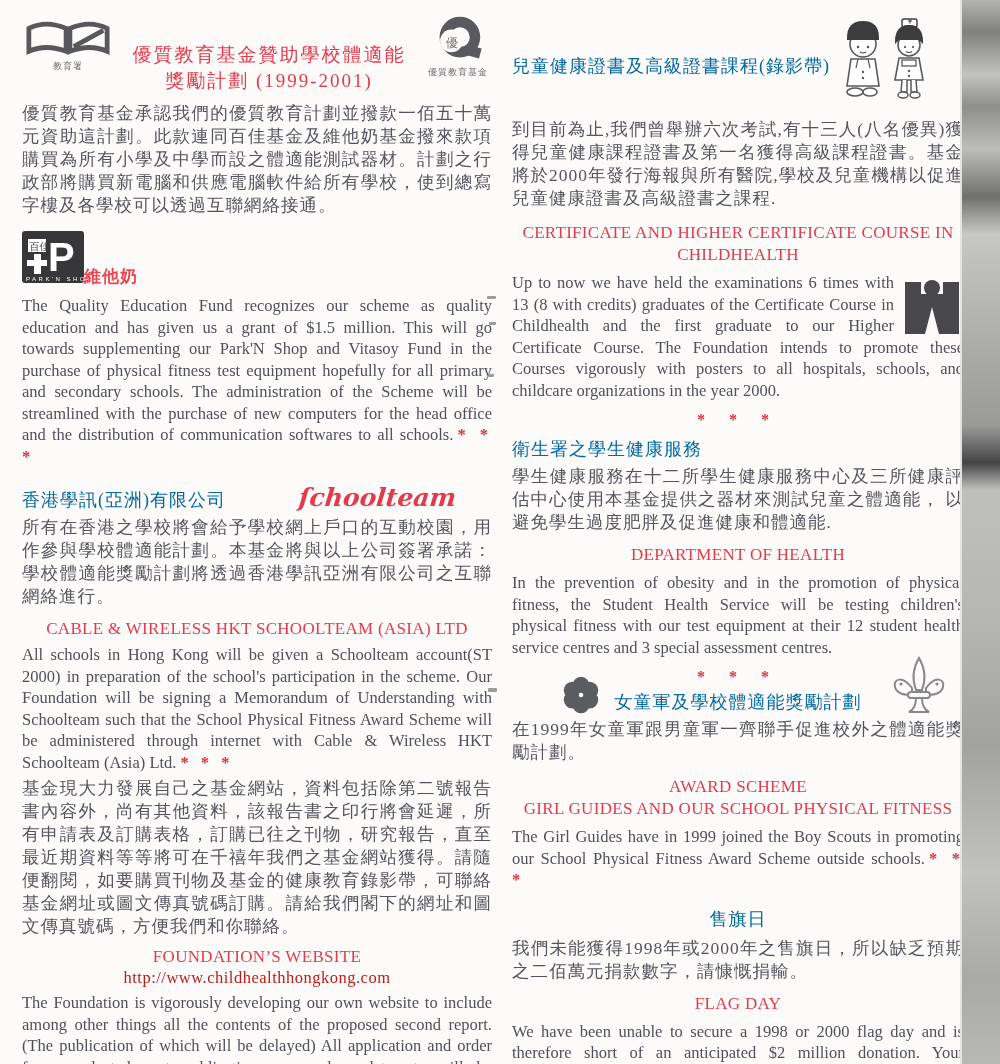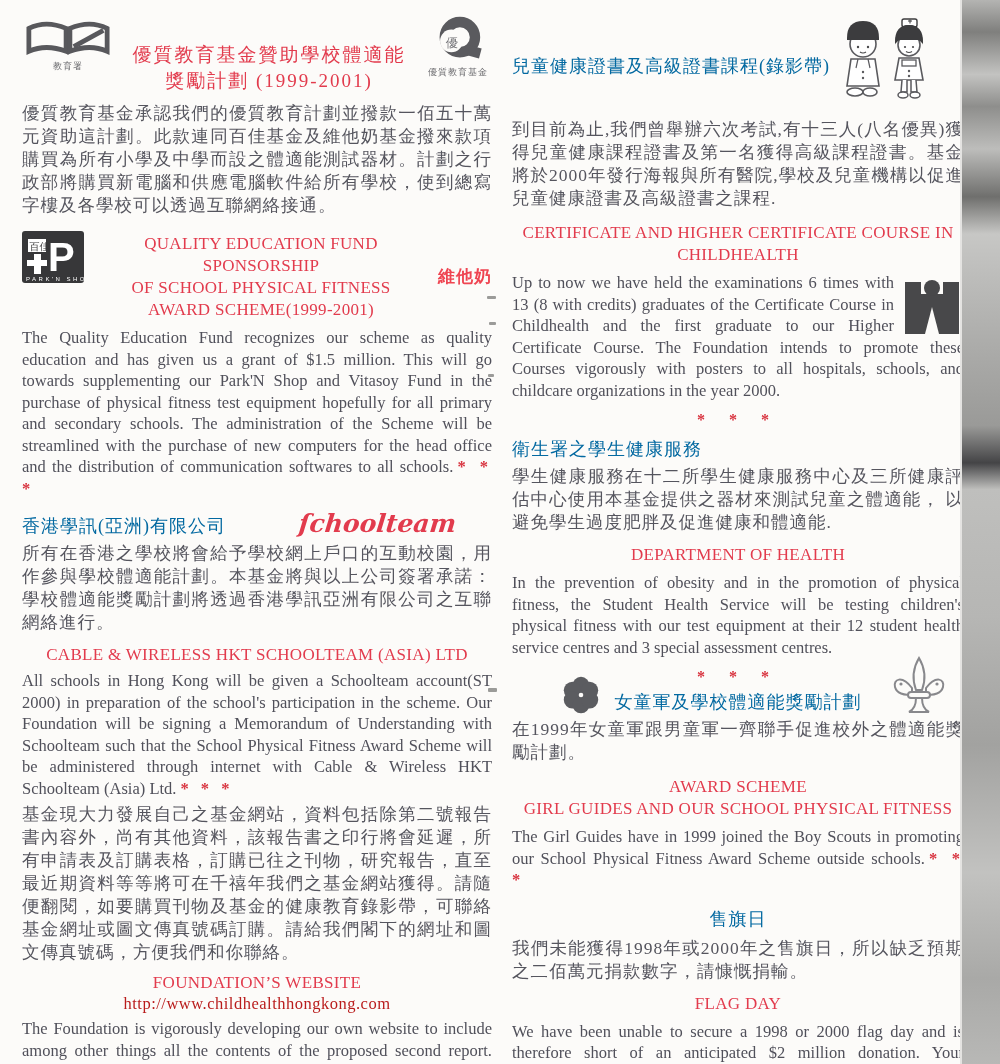--- a/index.html
+++ b/index.html
@@ -29,21 +29,21 @@
   .lc-header{display:flex; align-items:flex-start; margin-top:6px;}
   .logo-block{display:flex; flex-direction:column; align-items:center;}
   .logo-caption{font-size:9px; color:#6a6a6e; letter-spacing:1px; margin-top:2px; font-family:"Liberation Sans",sans-serif;}
   .lc-title{flex:1; text-align:center; margin-top:26px;}
   .lc-title .line{color:#e23b4d; font-size:19px; letter-spacing:2px; line-height:26px;}
 
   
   .qef-row{display:flex; margin-top:14px; align-items:flex-start;}
   .qef-row .h-en{flex:1; margin-top:2px;}
   .vitasoy{color:#ef4552; font-weight:bold; font-size:17px; letter-spacing:1px; font-family:"Liberation Sans",sans-serif; margin-top:34px;}
-  .st-row{display:flex; justify-content:space-between; align-items:flex-end; margin-top:10px;}
+  .st-row{display:flex; justify-content:space-between; align-items:flex-end; margin-top:16px;}
   .schoolteam{color:#e23b4d; font-style:italic; font-weight:bold; font-size:25px; font-family:"DejaVu Serif",serif; transform:skewX(-6deg); margin-right:36px;}
 
   
   .rc-head{position:relative; height:104px;}
   .rc-head .h-zh{position:absolute; left:0; top:44px;}
   .kids-icons{position:absolute; right:28px; top:4px;}
   .rc-gg{position:relative; margin-top:10px;}
   .gg-trefoil{position:absolute; left:46px; top:6px;}
   .gg-fleur{position:absolute; right:18px; top:-14px;} .mt4{margin-top:4px;} .mt6{margin-top:6px;}
   .mt8{margin-top:8px;} .mt10{margin-top:10px;} .mt12{margin-top:12px;} .mt16{margin-top:16px;}
@@ -97,25 +97,20 @@
     <div class="qef-row">
       <svg width="62" height="58" viewBox="0 0 62 58">
         <rect x="0" y="0" width="62" height="52" rx="3" fill="#373739"></rect>
         <text x="26" y="40" font-size="40" font-weight="bold" fill="#ffffff" font-family="Liberation Sans,sans-serif">P</text>
         <rect x="6" y="8" width="18" height="13" fill="#ffffff"></rect>
         <text x="7.5" y="18.5" font-size="10" fill="#373739">百佳</text>
         <rect x="12" y="23" width="7" height="20" fill="#ffffff"></rect>
         <rect x="5" y="29" width="20" height="6" fill="#ffffff"></rect>
         <text x="4" y="50" font-size="6" fill="#ffffff" letter-spacing="2.5" font-family="Liberation Sans,sans-serif">PARK'N SHOP</text>
       </svg>
-      <div class="h-en">
-        <div>QUALITY EDUCATION FUND SPONSORSHIP</div>
-        <div>OF SCHOOL PHYSICAL FITNESS</div>
-        <div>AWARD SCHEME(1999-2001)</div>
-      </div>
       <div class="vitasoy">維他奶</div>
     </div>
 
     <p class="en mt6"><span>The Quality Education Fund recognizes our scheme as quality education and has given us a grant of $1.5 million.  This will go towards supplementing our Park'N Shop and Vitasoy Fund in the purchase of physical fitness test equipment hopefully for all primary and secondary schools.  The administration of the Scheme will be streamlined with the purchase of new computers for the head office and the distribution of communication softwares to all schools.</span><span class="stars">* * *</span></p>
 
     <div class="st-row">
       <div class="h-zh">香港學訊(亞洲)有限公司</div>
       <div class="schoolteam">ſchoolteam</div>
     </div>
 

